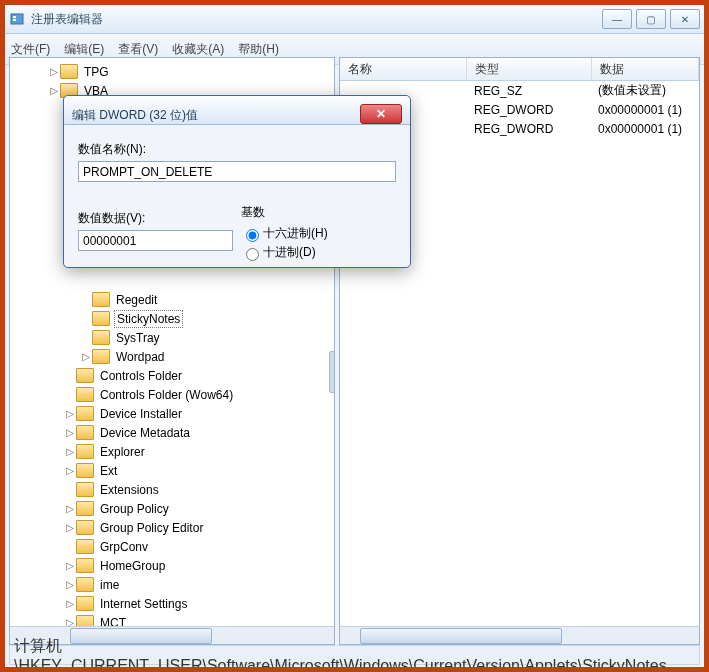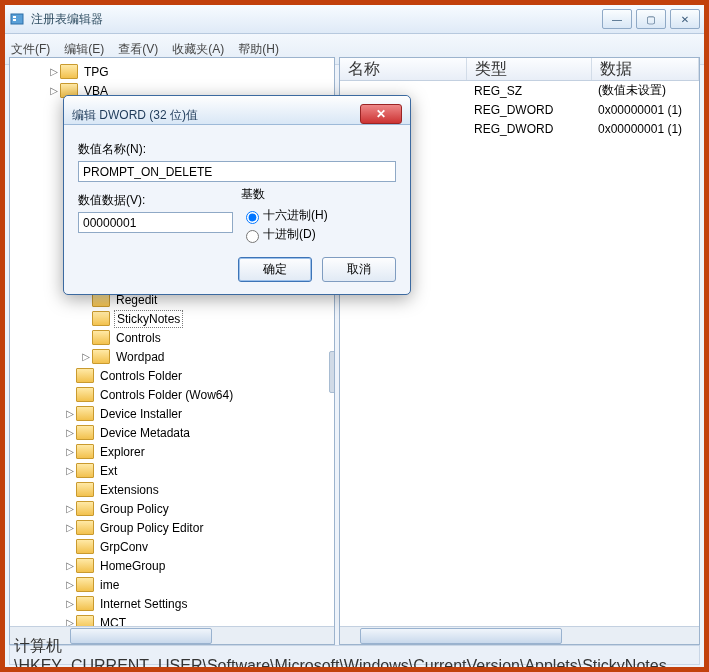--- a/index.html
+++ b/index.html
@@ -16,38 +16,38 @@
   .treepane{width:326px;margin-right:4px;display:flex;flex-direction:column}
   .listpane{flex:1;display:flex;flex-direction:column}
   .treewrap{flex:1;overflow:hidden;padding:4px 0}
   .tree-item{height:19px;display:flex;align-items:center;white-space:nowrap}
   .expander{width:12px;text-align:center;color:#6b6b6b;font-size:10px;display:inline-block}
   .folder{width:16px;height:13px;background:linear-gradient(#ffe9a6,#f2c14e);border:1px solid #c99a2e;border-radius:1px;margin-right:4px;flex:0 0 16px}
   .indent{display:inline-block}
   .tree-label{padding:1px 2px}
   .selected .tree-label{background:#fff;border:1px dotted #7a7a7a}
   
-  .listheader{height:22px;background:linear-gradient(#fcfdff,#e8eef7);border-bottom:1px solid #c3d0e0;display:flex;align-items:flex-start;font-size:16px;color:#333}
+  .listheader{height:22px;background:linear-gradient(#fcfdff,#e8eef7);border-bottom:1px solid #c3d0e0;display:flex;align-items:flex-start;font-size:12px;color:#333}
   .listheader div{padding:0 8px;border-right:1px solid #d2dce8;height:100%;display:flex;align-items:center}
   .col-name{width:110px}.col-type{width:108px}.col-data{flex:1}
   .listrow{height:19px;display:flex;align-items:center;font-size:12px}
   .listrow div{padding:0 8px}
   .scrollbar-h{height:17px;background:#e8eef5;border-top:1px solid #c3d0e0;position:relative}
   .thumb{position:absolute;top:1px;height:14px;background:linear-gradient(#f0f5fb,#c9d9ec);border:1px solid #99b2cf;border-radius:2px}
   .splitter-handle{position:absolute;right:-3px;top:50%;width:6px;height:40px;background:#d0dae6;border:1px solid #a8bcd2;border-radius:2px}
   .statusbar{position:absolute;left:4px;right:4px;bottom:2px;height:18px;background:#eaf0f8;border:1px solid #c9d6e6;font-size:16px;color:#333;display:flex;align-items:center;padding:0 4px}
   
   .dialog{position:absolute;left:58px;top:90px;width:346px;border:1px solid #3c6aa0;border-radius:5px;background:#f1f5fb;box-shadow:0 4px 18px rgba(0,0,0,0.35);z-index:10}
   .dtitle{height:28px;background:linear-gradient(#fefefe,#d9e7f6);border-bottom:1px solid #9db9d8;border-radius:5px 5px 0 0;display:flex;align-items:flex-end;padding:0 8px;font-size:12px;color:#1e3a59}
   .dtitle .spacer{flex:1}
   .dclose{width:40px;height:18px;background:linear-gradient(#e88,#c33);border:1px solid #9a2424;border-radius:3px;color:#fff;display:flex;align-items:center;justify-content:center;font-weight:bold;font-size:12px}
   .dbody{padding:10px 14px 4px}
   .dlabel{font-size:12px;margin-bottom:3px;margin-top:6px}
   .dinput{width:100%;height:21px;border:1px solid #8fa9c6;background:#fff;padding:1px 4px;font-size:12px;box-sizing:border-box}
-  .drow{display:flex;gap:8px;margin-top:4px}
+  .drow{display:flex;gap:8px;margin-top:22px}
   .dcol{flex:1}
   .group-title{font-size:12px;margin-bottom:4px}
   .radio{display:flex;align-items:center;font-size:12px;margin:2px 0}
   .radio input{margin-right:4px}
   .dbuttons{display:flex;justify-content:flex-end;gap:10px;padding:8px 14px 12px}
   .btn{width:72px;height:23px;border:1px solid #7f9cc0;background:linear-gradient(#fdfdfe,#e1eaf5);border-radius:3px;font-size:12px;display:flex;align-items:center;justify-content:center}
   .btn.default{border-color:#3d74b7;box-shadow:inset 0 0 0 1px #9cc0ea}
   svg{display:block}
 </style>
 </head>
@@ -105,21 +105,21 @@
           <div class="tree-item selected">
             <span class="indent" style="width: 70px;"></span>
             <span class="expander"></span>
             <span class="folder"></span>
             <span class="tree-label">StickyNotes</span>
           </div>
           <div class="tree-item">
             <span class="indent" style="width: 70px;"></span>
             <span class="expander"></span>
             <span class="folder"></span>
-            <span class="tree-label">Controls</span>
+            <span class="tree-label">SysTray</span>
           </div>
           <div class="tree-item">
             <span class="indent" style="width: 70px;"></span>
             <span class="expander">▷</span>
             <span class="folder"></span>
             <span class="tree-label">Wordpad</span>
           </div>
           <div class="tree-item">
             <span class="indent" style="width: 54px;"></span>
             <span class="expander"></span>
@@ -264,19 +264,15 @@
             <input type="radio" name="base" checked="" style="">
             <span>十六进制(H)</span>
           </label>
           <label class="radio">
             <input type="radio" name="base" style="">
             <span>十进制(D)</span>
           </label>
         </div>
       </div>
     </div>
-    <div class="dbuttons">
-      <div class="btn default">确定</div>
-      <div class="btn">取消</div>
-    </div>
   </div>
 
 </div>
 
 </body></html>

